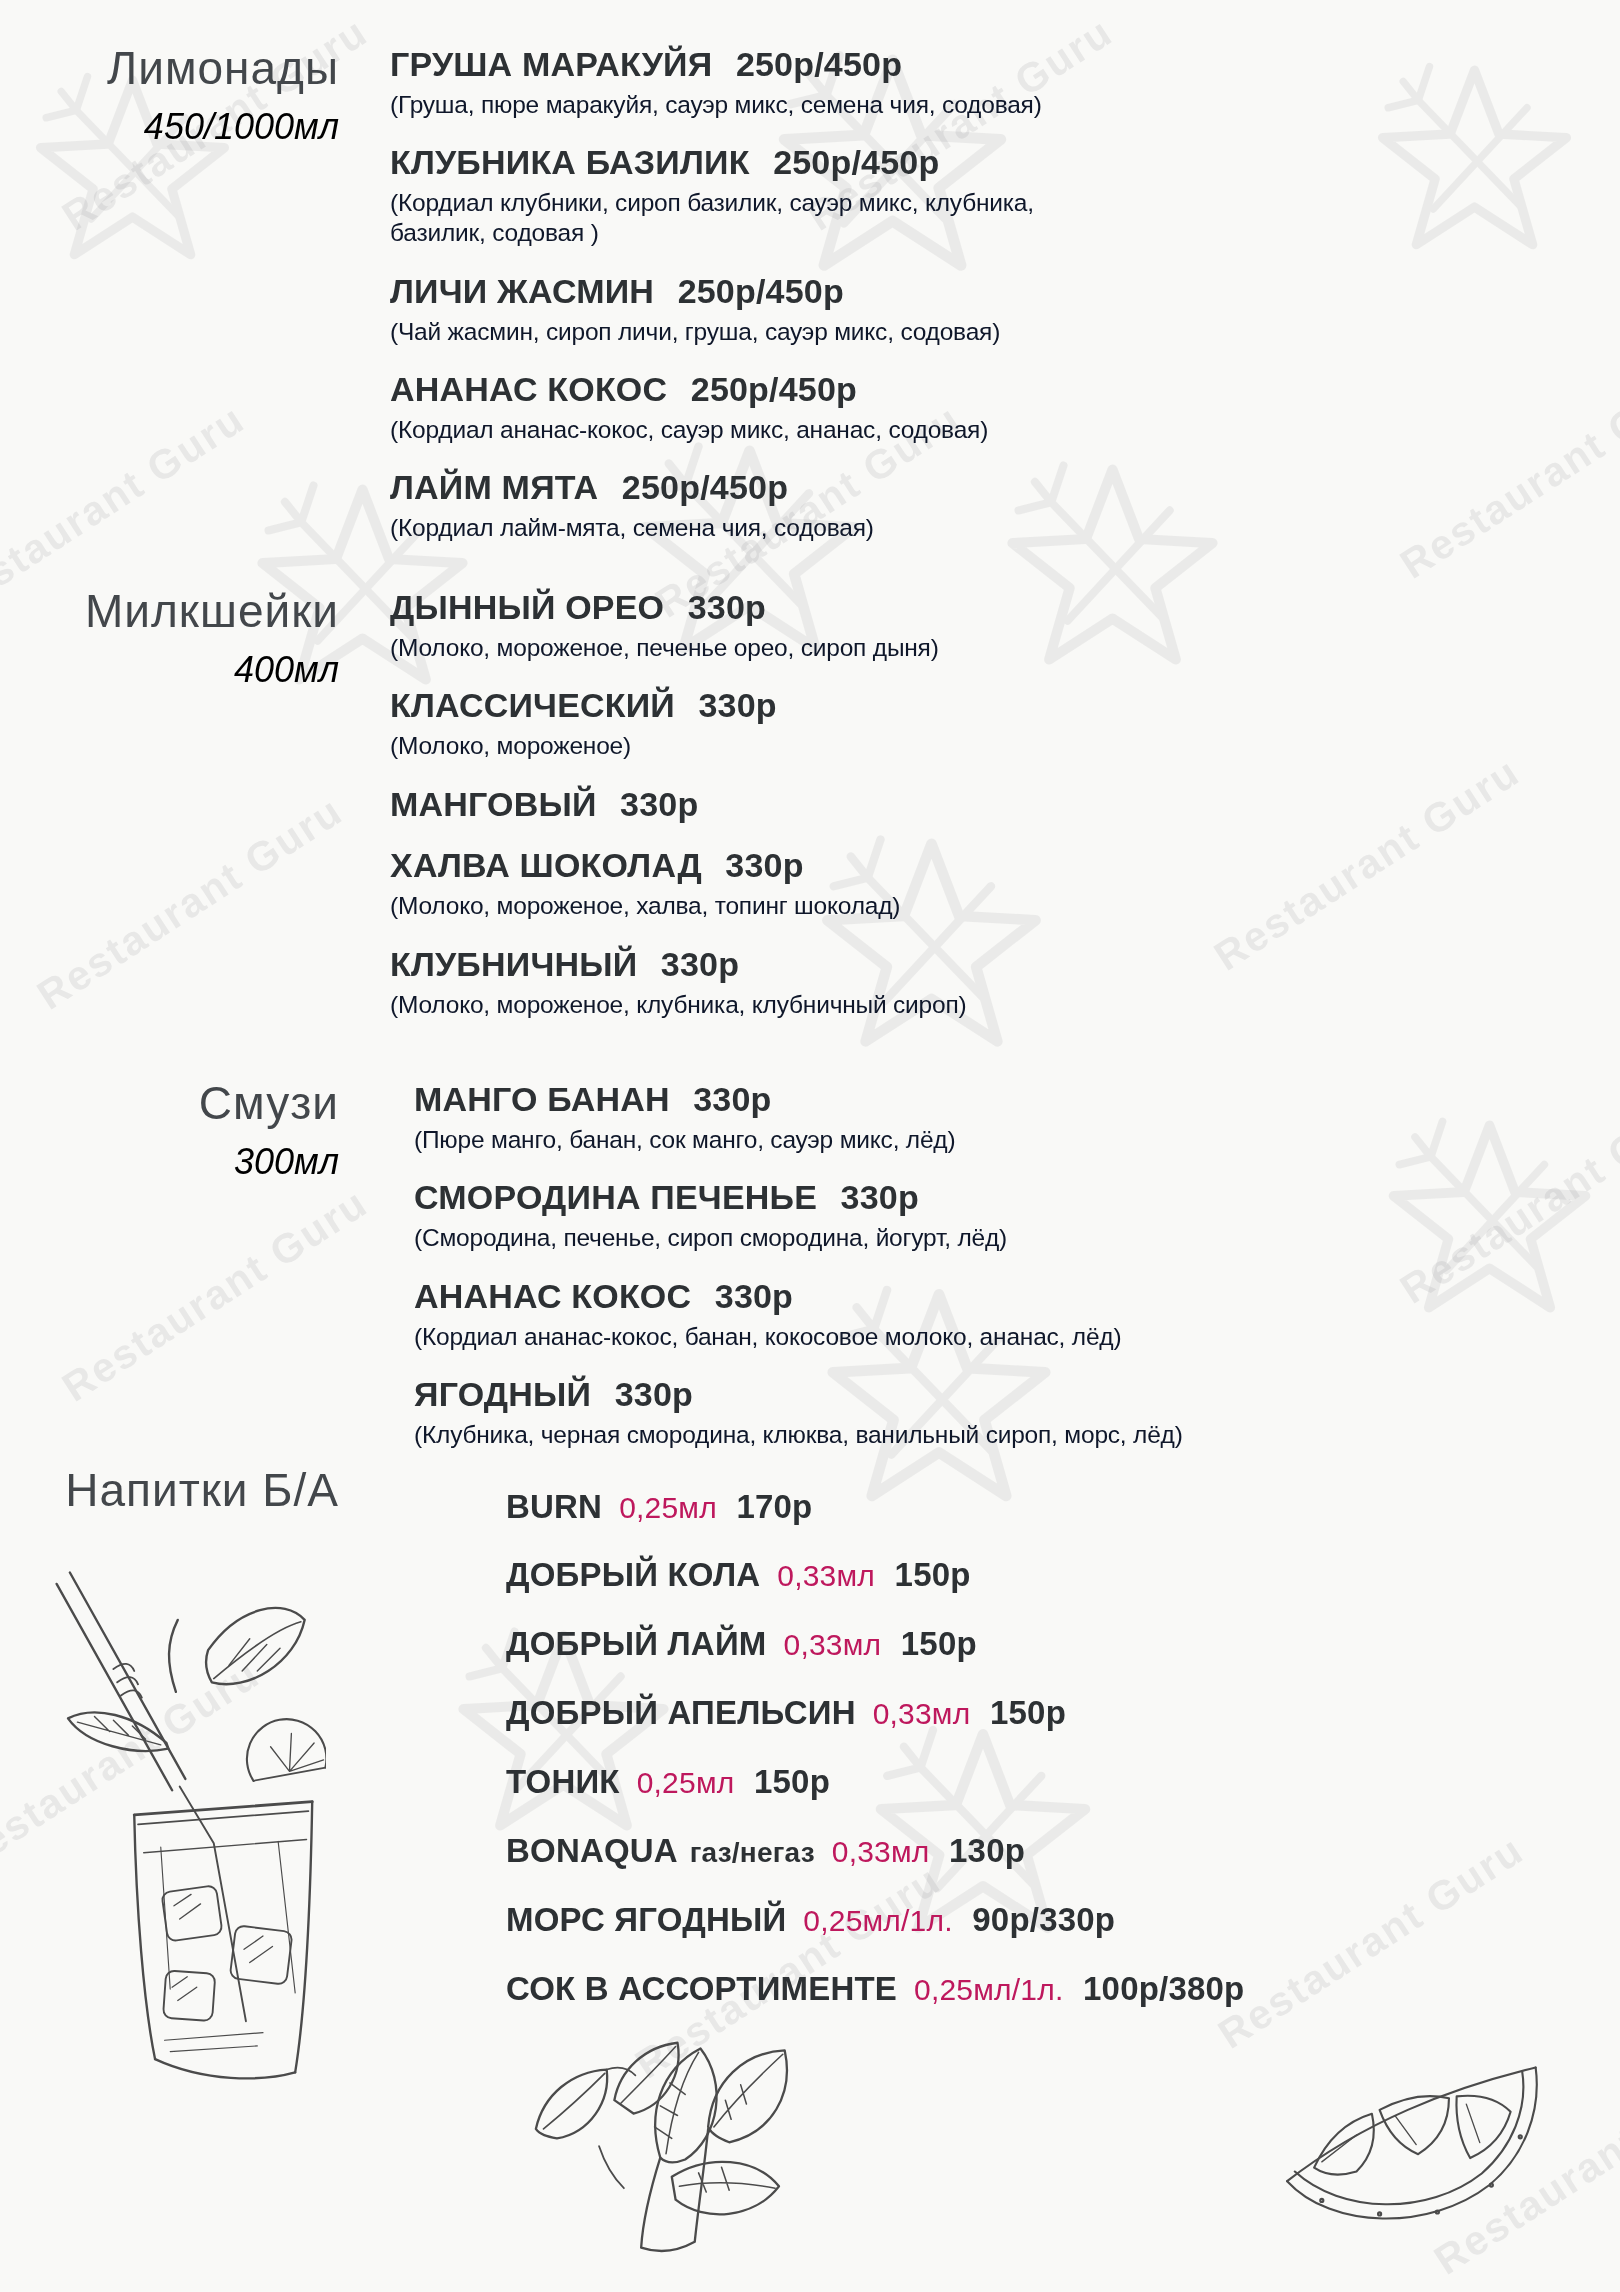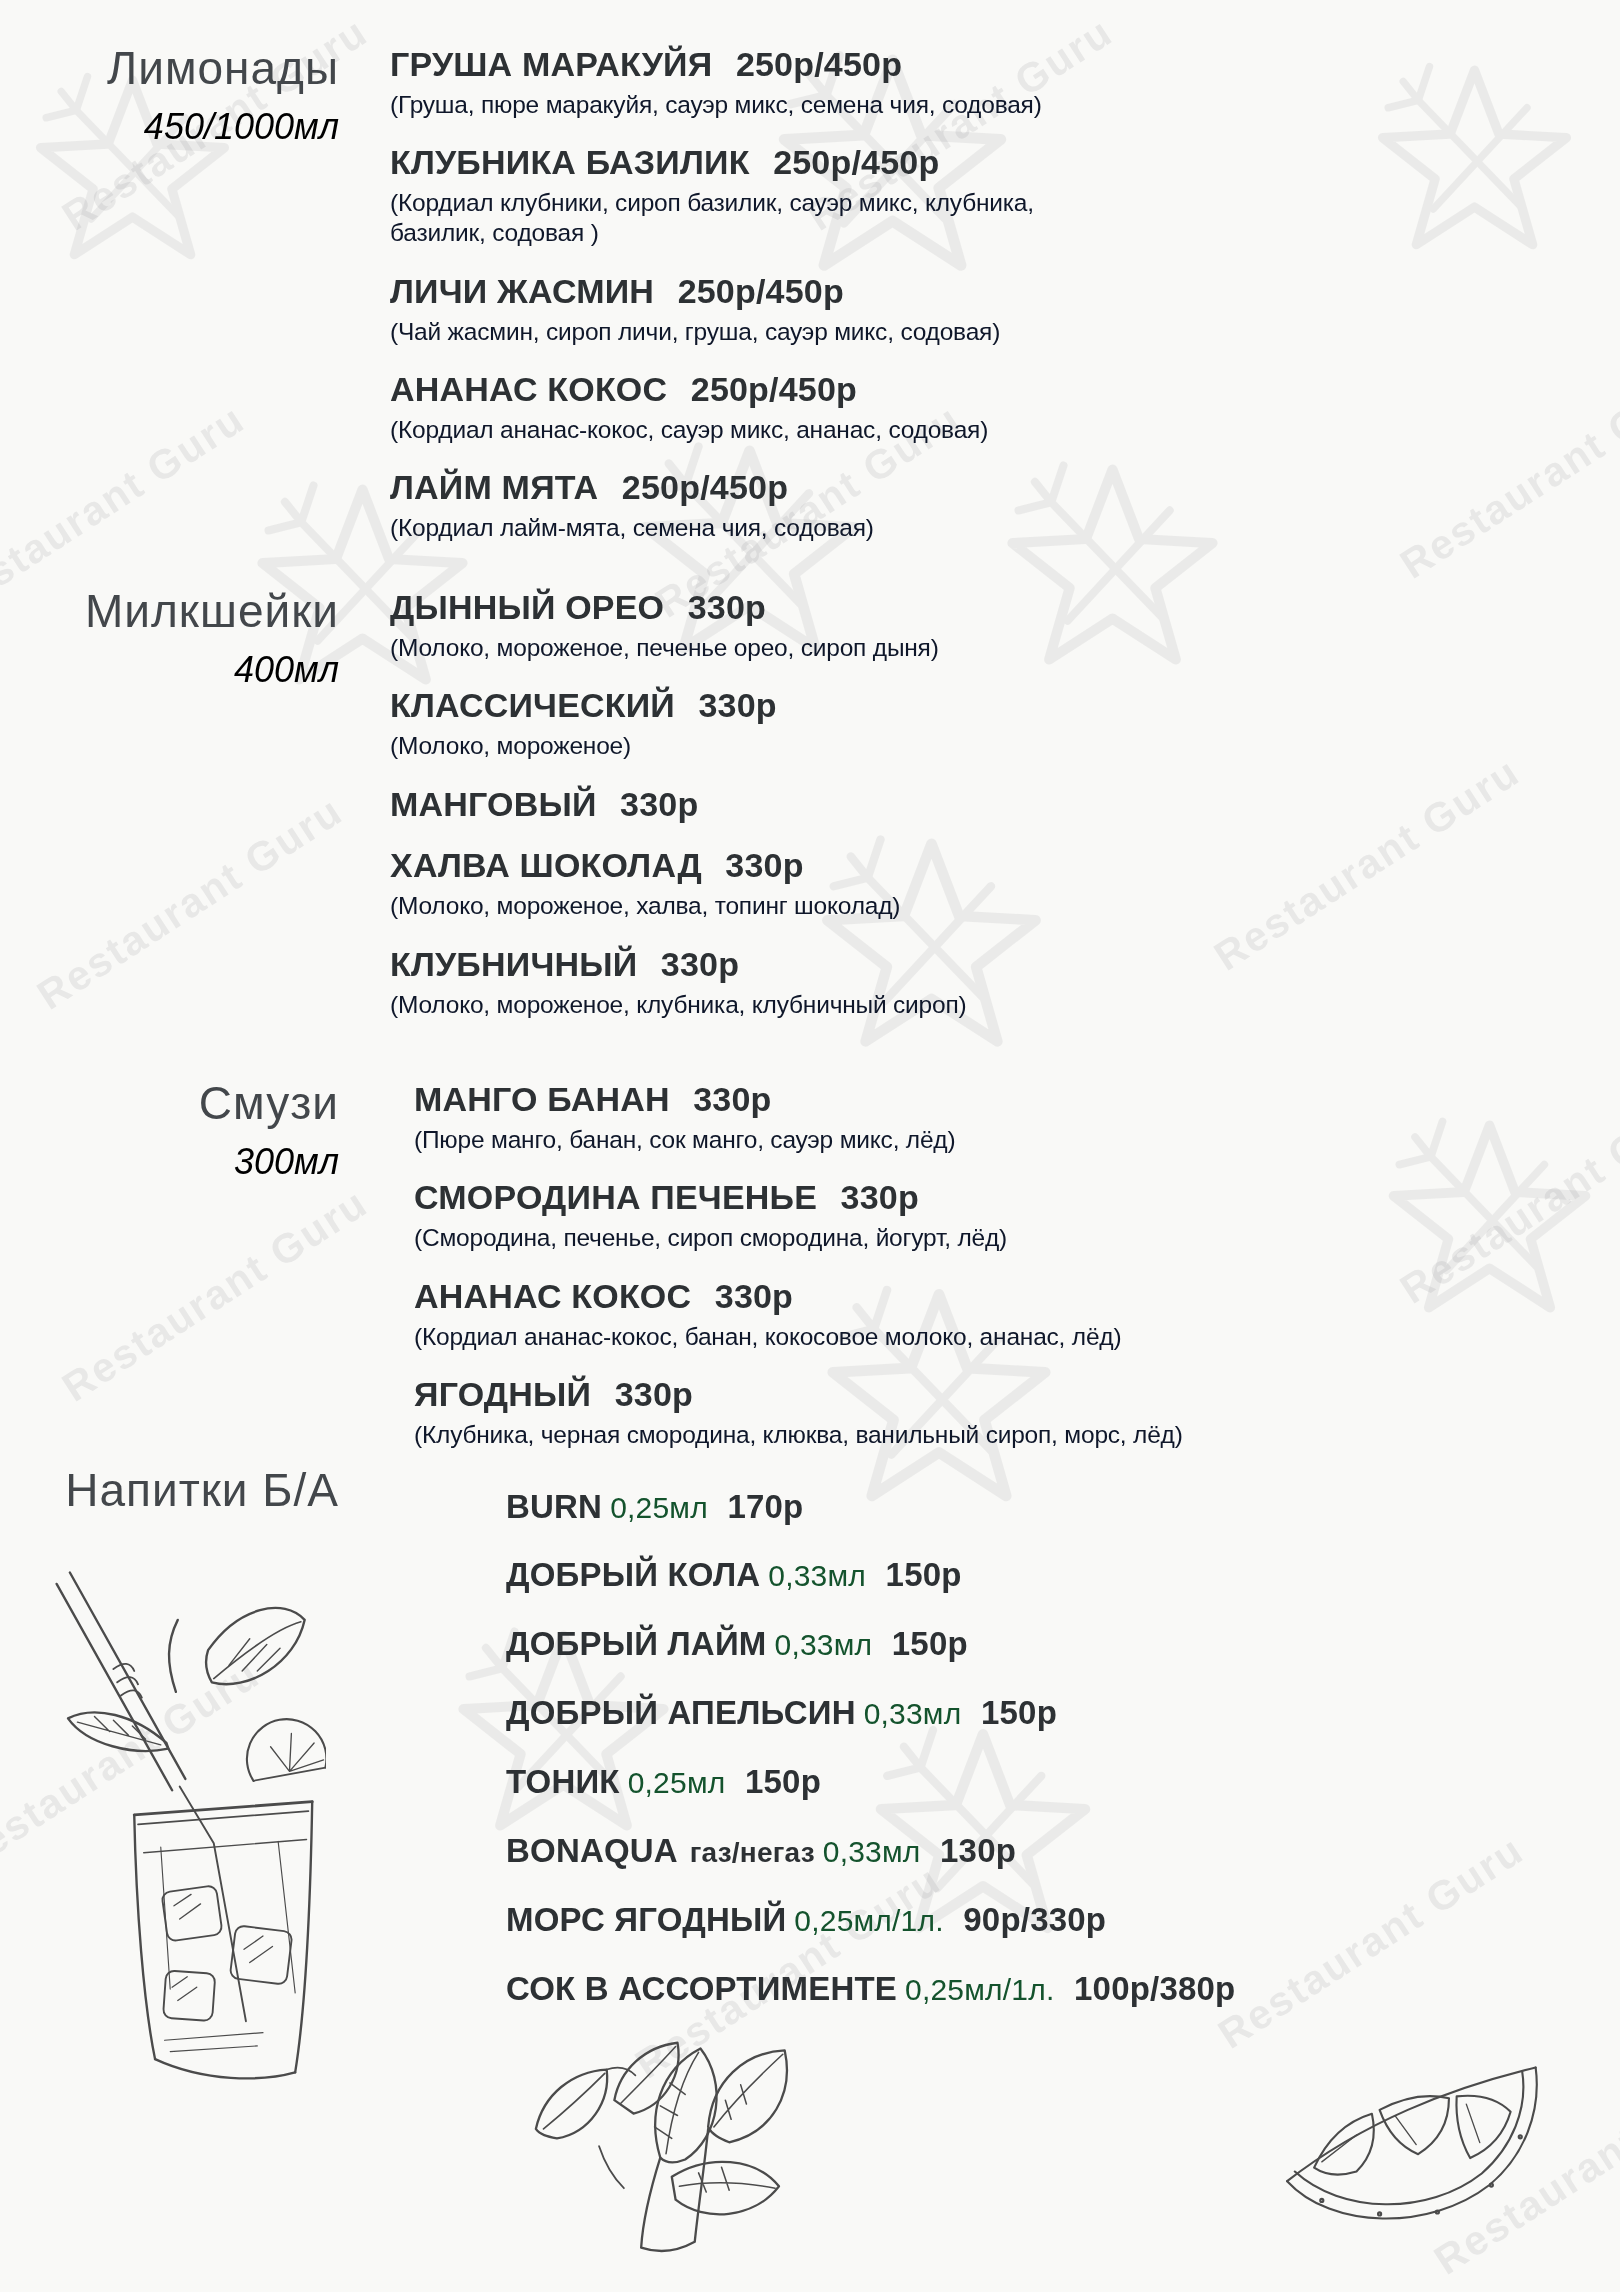--- a/index.html
+++ b/index.html
@@ -23,21 +23,21 @@
   .sec-2{top:1078px;gap:24px;}
   .sec-3{top:1465px;}
   .section-head{flex:0 0 282px;text-align:right;color:#43474b;}
   .section-title{font-size:46px;font-weight:400;letter-spacing:1px;line-height:1.12;margin:0;}
   .section-volume{font-size:36px;margin-top:11.8px;color:#000000;font-style:italic;}
   .section-items{flex:1;padding-left:51px;padding-top:2px;}
   .sec-3 .section-items{padding-left:167px;padding-top:23.5px;}
   .menu-item{margin-bottom:23.5px;}
   .item-line{font-size:34px;font-weight:700;color:#2d3134;letter-spacing:0.2px;line-height:1.12;}
   .item-price{margin-left:23.5px;}
-  .item-volume{font-weight:400;font-size:30px;margin-left:8px;margin-right:5.9px;color:#14532d;}
+  .item-volume{font-weight:400;font-size:30px;margin-left:17px;margin-right:5.9px;color:#be185d;}
   .item-note{font-size:28px;margin-left:11.8px;margin-top:23px;}
   .item-desc{
     font-size:24.5px;color:#0f172a;margin-top:6.9px;line-height:1.22;
     white-space:pre-line;letter-spacing:-0.2px;max-width:1127px;
   }
   .sec-3 .menu-item{margin-bottom:32px;}
   .sec-3 .item-line{font-size:33px;}
   .sec-3 .item-price{margin-left:13.7px;}
   
   .deco{position:absolute;z-index:2;}

